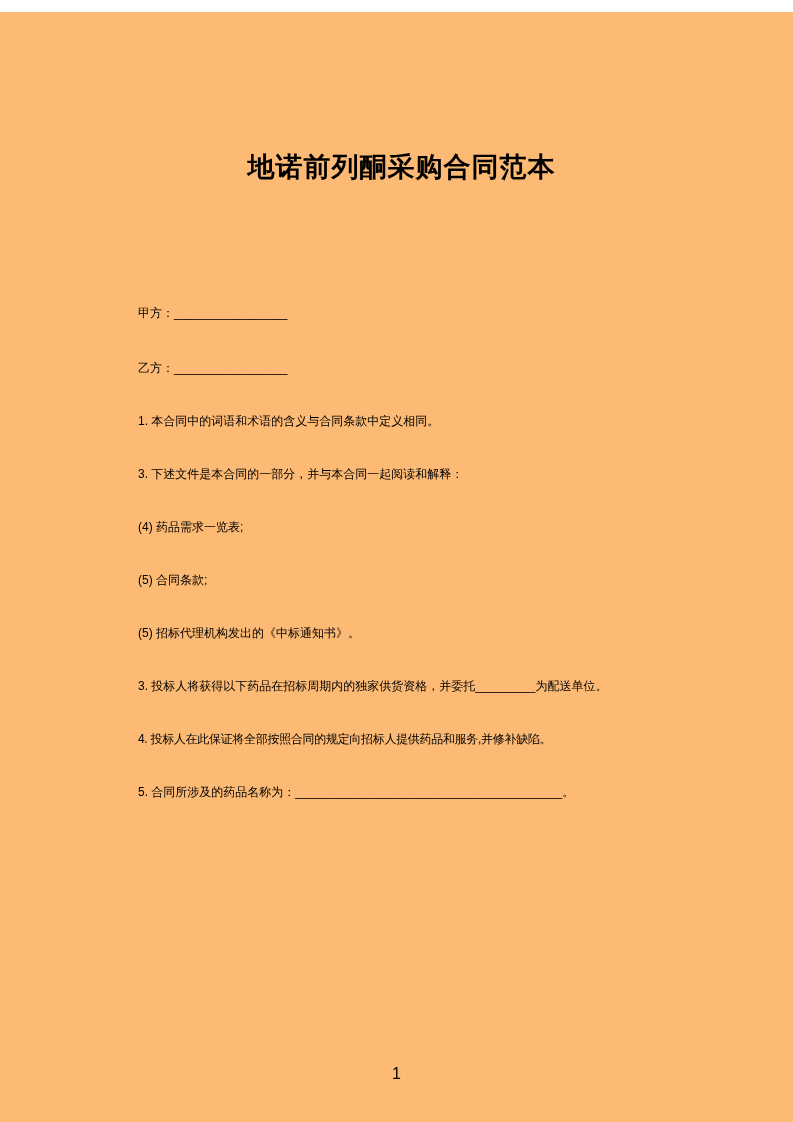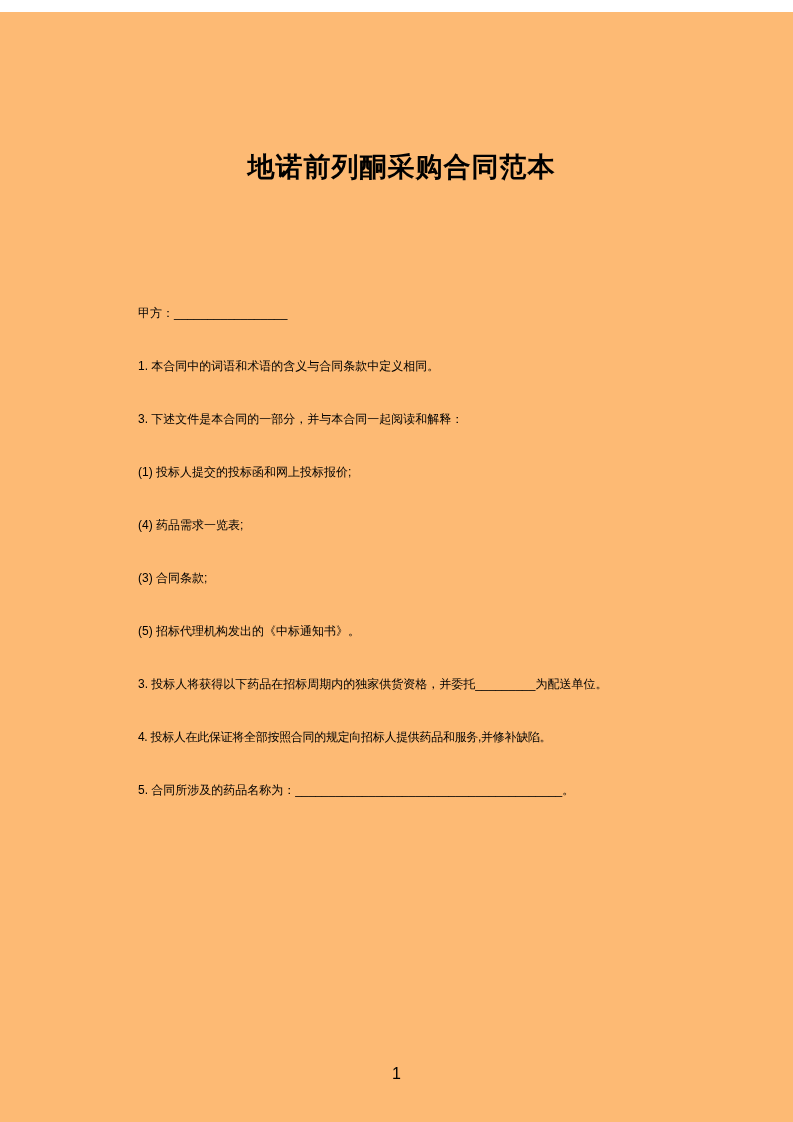--- a/index.html
+++ b/index.html
@@ -57,31 +57,31 @@
 </style>
 </head>
 <body>
 
 <div class="page">
 
   <h1 class="doc-title">地诺前列酮采购合同范本</h1>
 
   <p class="party-a">甲方：_________________</p>
 
+  <p class="party-b">乙方：_________________</p>
 
 
   <p class="clause">1. 本合同中的词语和术语的含义与合同条款中定义相同。</p>
 
   <p class="clause">3. 下述文件是本合同的一部分，并与本合同一起阅读和解释：</p>
 
-  <p class="clause">(1) 投标人提交的投标函和网上投标报价;</p>
 
   <p class="clause">(4) 药品需求一览表;</p>
 
-  <p class="clause">(3) 合同条款;</p>
+  <p class="clause">(5) 合同条款;</p>
 
   <p class="clause">(5) 招标代理机构发出的《中标通知书》。</p>
 
   <p class="clause">3. 投标人将获得以下药品在招标周期内的独家供货资格，并委托_________为配送单位。</p>
 
   <p class="clause tight">4. 投标人在此保证将全部按照合同的规定向招标人提供药品和服务,并修补缺陷。</p>
 
   <p class="clause">5. 合同所涉及的药品名称为：________________________________________。</p>
 
   <div class="page-number">1</div>

